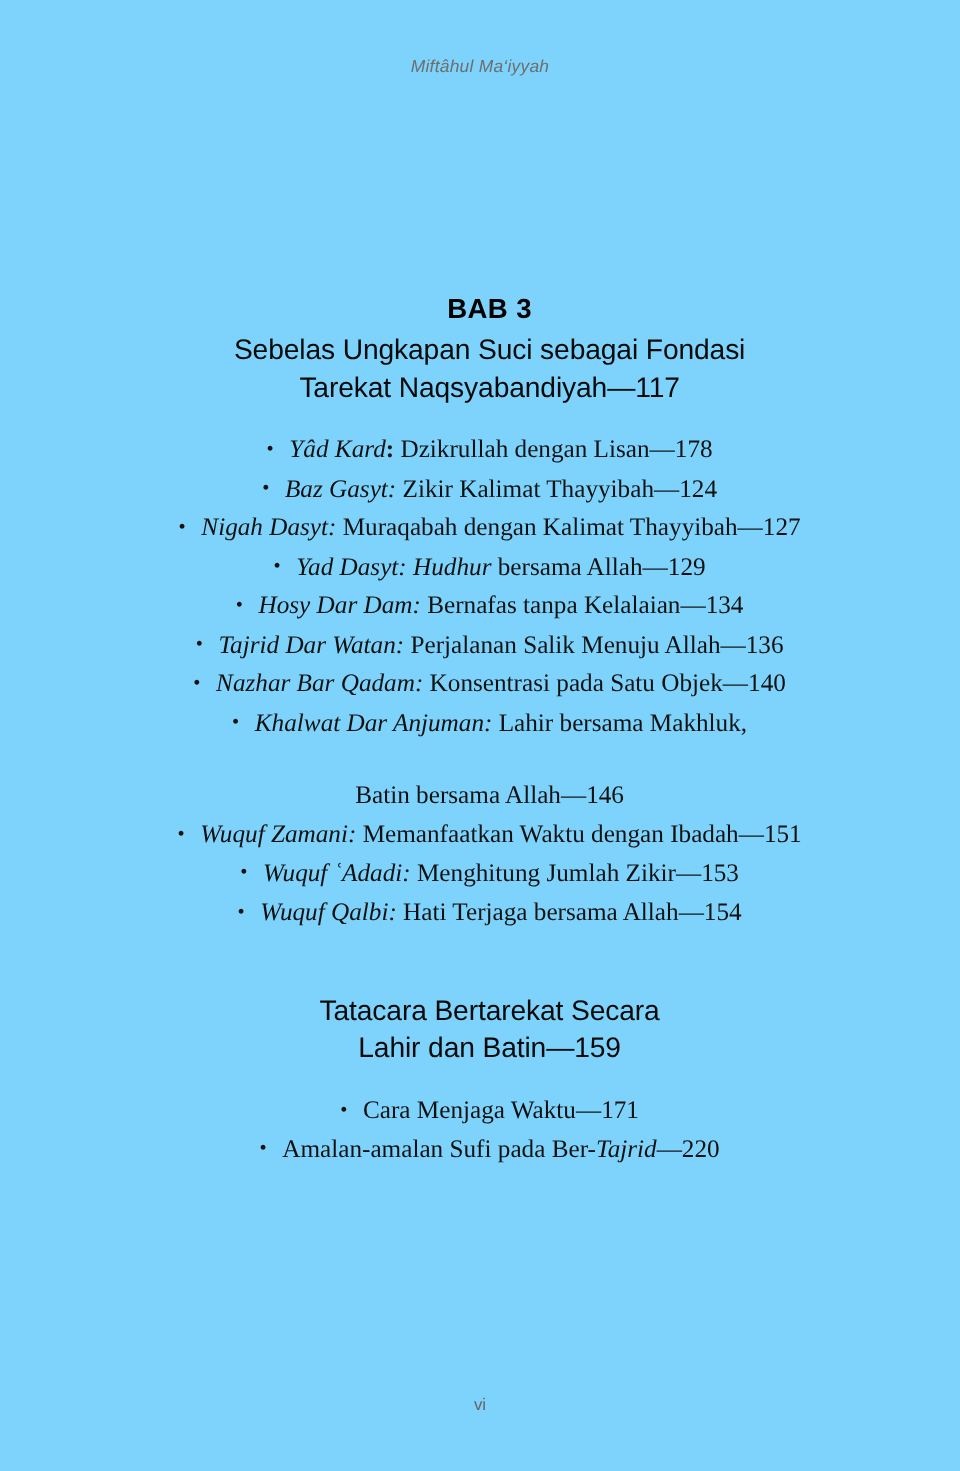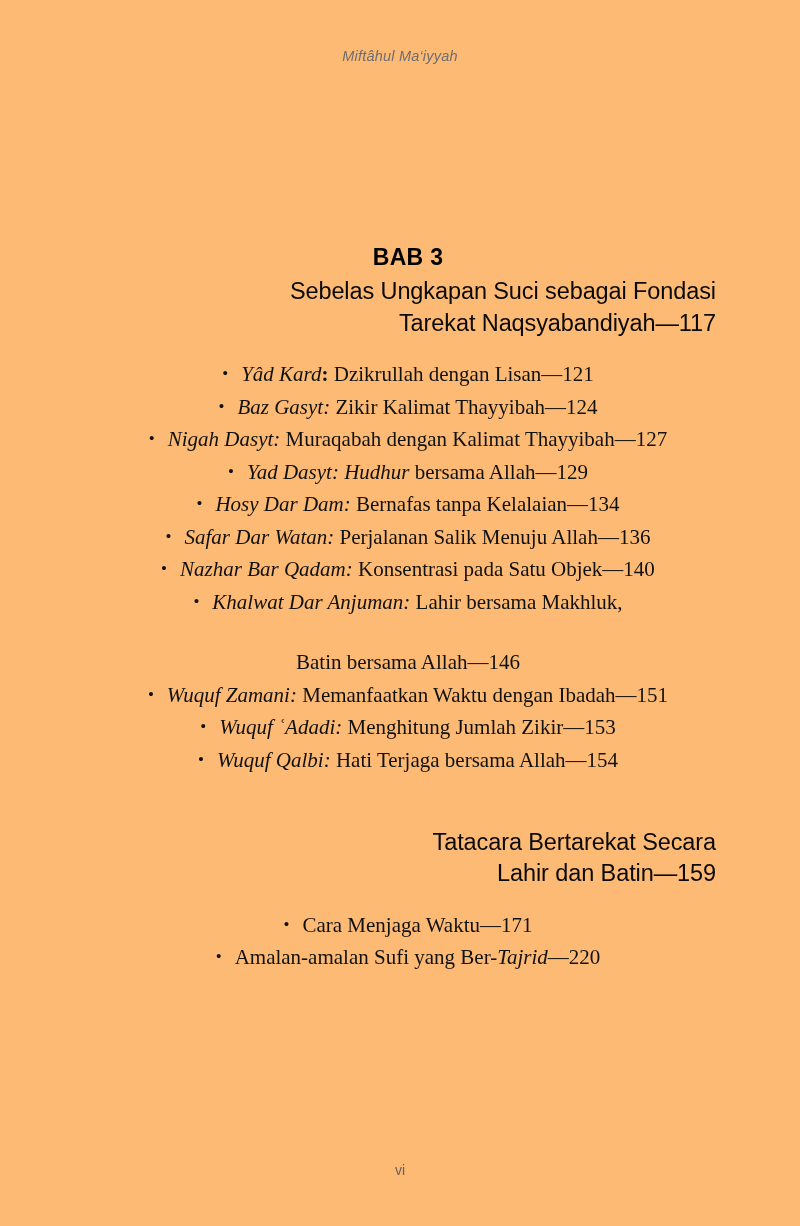--- a/index.html
+++ b/index.html
@@ -5,21 +5,21 @@
   html, body {
     margin: 0;
     padding: 0;
     background: #ffffff;
   }
   .page {
     position: relative;
     width: 800px;
     height: 1226px;
     margin: 0 auto;
-    background: #fdba74;
+    background: #7dd3fc;
     overflow: hidden;
     box-sizing: border-box;
   }
 
   
   .running-header {
     position: absolute;
     top: 48px;
     left: 0;
     right: 0;
@@ -56,21 +56,21 @@
   }
   .chapter-title {
     font-family: "Liberation Sans", sans-serif;
     font-weight: 400;
     font-size: 23.5px;
     letter-spacing: -0.1px;
     color: #0a0a0a;
     line-height: 1.34;
     margin: 5px 0 0 0;
   }
-  .chapter-title .tline { display: block; text-align: right; }
+  .chapter-title .tline { display: block; }
 
   
   .entry-list {
     list-style: none;
     margin: 19px 0 0 0;
     padding: 0;
   }
   .entry {
     font-family: "Liberation Serif", serif;
     font-size: 21px;
@@ -122,41 +122,41 @@
 
   <div class="content">
     <div id="chapters-root">
         <div class="chapter-block">
           <div class="chapter-number">BAB 3</div>
           <div class="chapter-title">
             <span class="tline">Sebelas Ungkapan Suci sebagai Fondasi</span>
             <span class="tline">Tarekat Naqsyabandiyah—117</span>
           </div>
           <ul class="entry-list">
-            <li class="entry"><span class="bullet">•</span><span class="term">Yâd Kard</span><span class="term-colon-bold">:</span><span class="desc"> Dzikrullah dengan Lisan—121</span></li>
+            <li class="entry"><span class="bullet">•</span><span class="term">Yâd Kard</span><span class="term-colon-bold">:</span><span class="desc"> Dzikrullah dengan Lisan—178</span></li>
             <li class="entry"><span class="bullet">•</span><span class="term">Baz Gasyt:</span><span class="desc"> Zikir Kalimat Thayyibah—124</span></li>
             <li class="entry"><span class="bullet">•</span><span class="term">Nigah Dasyt:</span><span class="desc"> Muraqabah dengan Kalimat Thayyibah—127</span></li>
             <li class="entry"><span class="bullet">•</span><span class="term">Yad Dasyt: Hudhur</span><span class="desc"> bersama Allah—129</span></li>
             <li class="entry"><span class="bullet">•</span><span class="term">Hosy Dar Dam:</span><span class="desc"> Bernafas tanpa Kelalaian—134</span></li>
-            <li class="entry"><span class="bullet">•</span><span class="term">Safar Dar Watan:</span><span class="desc"> Perjalanan Salik Menuju Allah—136</span></li>
+            <li class="entry"><span class="bullet">•</span><span class="term">Tajrid Dar Watan:</span><span class="desc"> Perjalanan Salik Menuju Allah—136</span></li>
             <li class="entry"><span class="bullet">•</span><span class="term">Nazhar Bar Qadam:</span><span class="desc"> Konsentrasi pada Satu Objek—140</span></li>
             <li class="entry"><span class="bullet">•</span><span class="term">Khalwat Dar Anjuman:</span><span class="desc"> Lahir bersama Makhluk,</span><span class="cont-line desc">Batin bersama Allah—146</span></li>
             <li class="entry"><span class="bullet">•</span><span class="term">Wuquf Zamani:</span><span class="desc"> Memanfaatkan Waktu dengan Ibadah—151</span></li>
             <li class="entry"><span class="bullet">•</span><span class="term">Wuquf ʿAdadi:</span><span class="desc"> Menghitung Jumlah Zikir—153</span></li>
             <li class="entry"><span class="bullet">•</span><span class="term">Wuquf Qalbi:</span><span class="desc"> Hati Terjaga bersama Allah—154</span></li>
           </ul>
         </div>
         <div class="chapter-block">
           <div class="chapter-title">
             <span class="tline">Tatacara Bertarekat Secara</span>
             <span class="tline">Lahir dan Batin—159</span>
           </div>
           <ul class="entry-list">
             <li class="entry"><span class="bullet">•</span><span class="desc">Cara Menjaga Waktu—171</span></li>
-            <li class="entry"><span class="bullet">•</span><span class="desc">Amalan-amalan Sufi yang Ber-</span><span class="desc-italic">Tajrid</span><span class="desc">—220</span></li>
+            <li class="entry"><span class="bullet">•</span><span class="desc">Amalan-amalan Sufi pada Ber-</span><span class="desc-italic">Tajrid</span><span class="desc">—220</span></li>
           </ul>
         </div>
       </div>
   </div>
 
   <div class="page-folio">vi</div>
 
 </div>
 
 </body></html>

